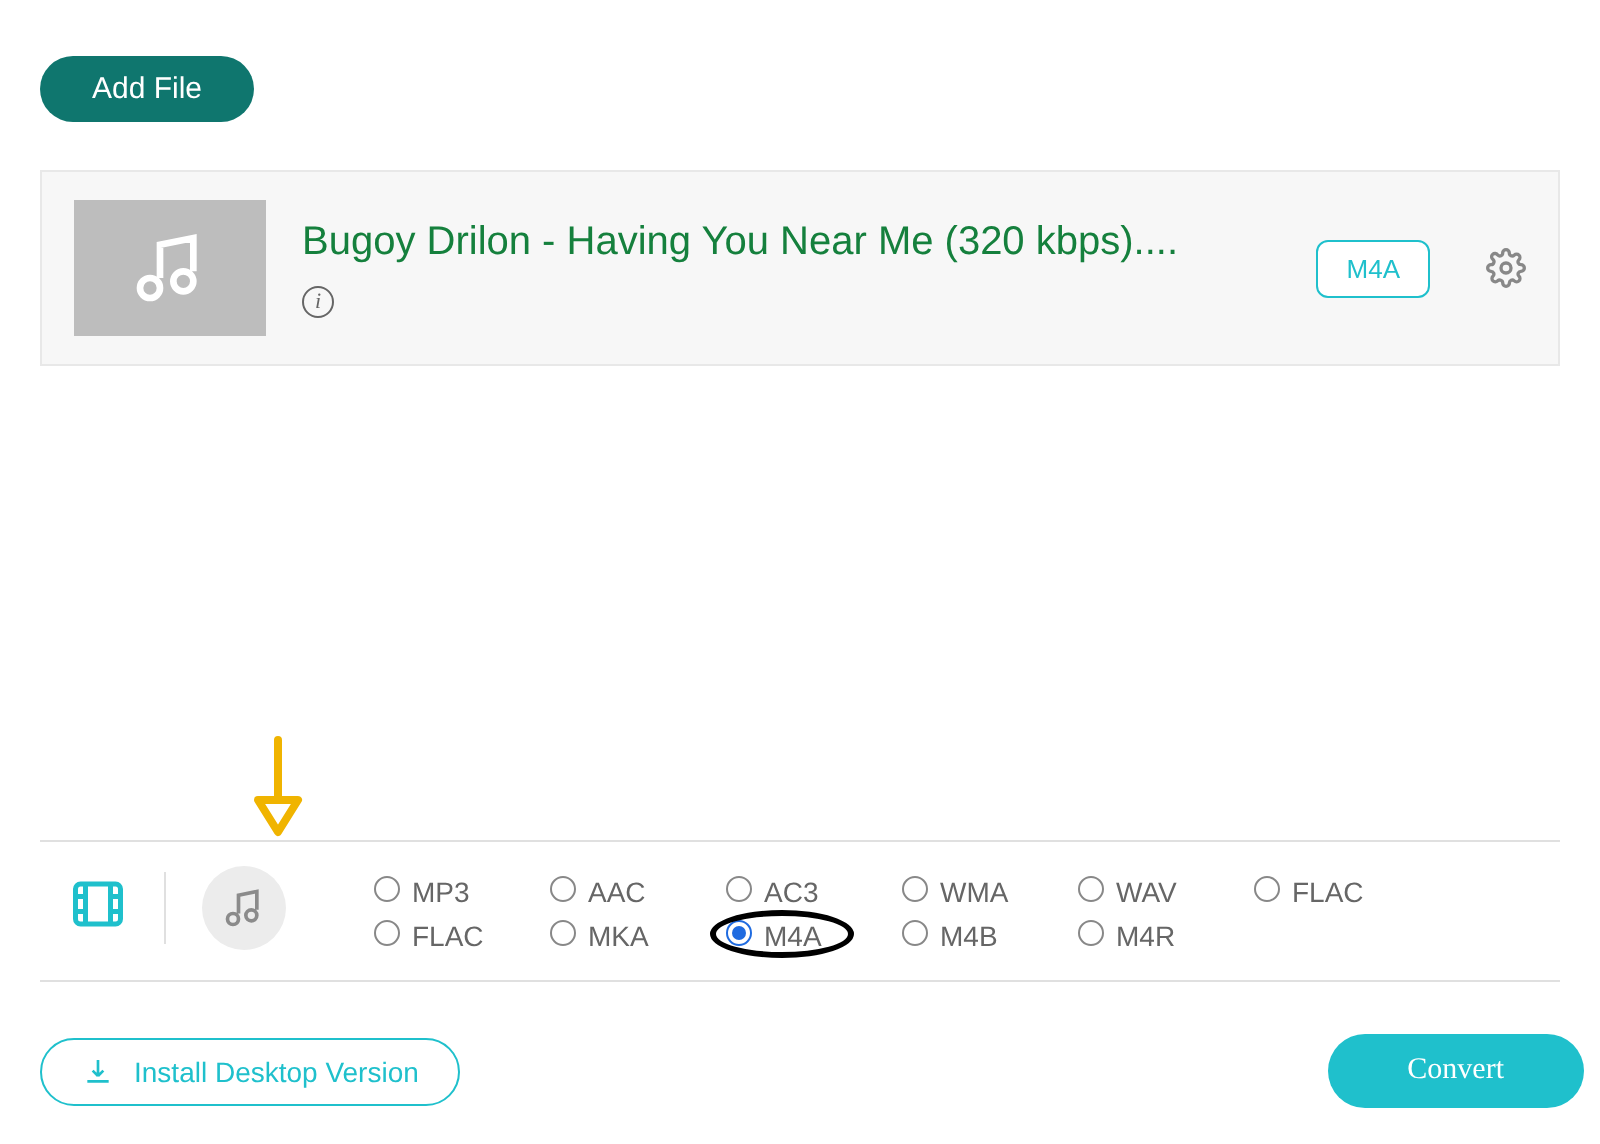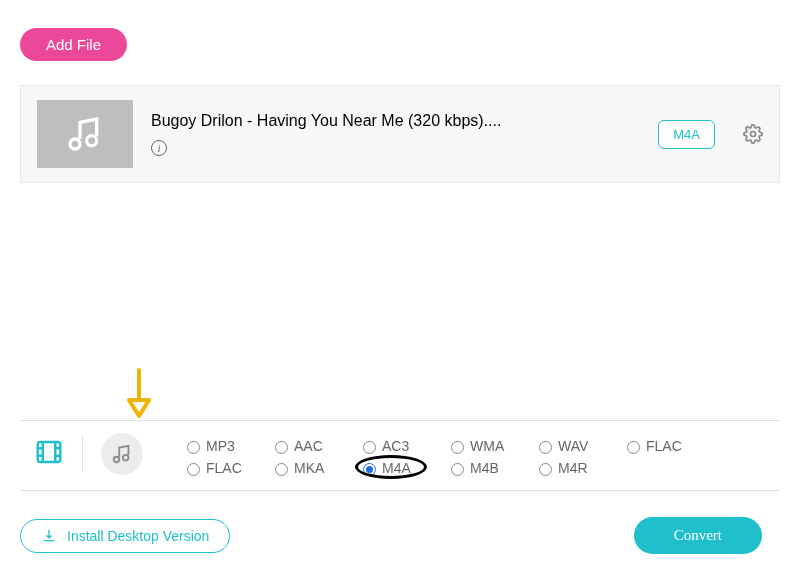--- a/index.html
+++ b/index.html
@@ -6,21 +6,21 @@
   body {
     font-family: Arial, Helvetica, sans-serif;
     background: #fff;
     width: 800px;
     height: 572px;
     position: relative;
     padding: 28px 20px 16px 20px;
   }
 
   .add-file-btn {
-    background: #ec4899;
+    background: #0f766e;
     color: #fff;
     border: none;
     border-radius: 20px;
     padding: 8px 26px;
     font-size: 15px;
     cursor: pointer;
   }
 
   .file-card {
     margin-top: 24px;
@@ -36,21 +36,21 @@
     width: 96px;
     height: 68px;
     background: #bdbdbd;
     display: flex;
     align-items: center;
     justify-content: center;
   }
   .thumb svg { fill: #fff; width: 40px; height: 40px; }
 
   .file-meta { flex: 1; }
-  .file-title { color: #000000; font-size: 16px; margin-bottom: 8px; }
+  .file-title { color: #15803d; font-size: 20px; margin-bottom: 8px; }
   .info-icon {
     display: inline-flex;
     width: 16px; height: 16px;
     border: 1.5px solid #666;
     border-radius: 50%;
     align-items: center; justify-content: center;
     font-size: 11px; color:#666; font-style: italic; font-family: Georgia, serif;
   }
 
   .format-badge {
@@ -98,42 +98,42 @@
   }
   .aud-icon svg { width:22px; height:22px; fill:#8b8b8b; }
 
   .formats {
     display:flex; flex-wrap:wrap;
     column-gap:4px; row-gap:6px;
     padding:6px 0 0 20px;
     width: 560px;
   }
   .fmt {
-    display:flex; align-items:flex-end; gap:6px;
+    display:flex; align-items:flex-start; gap:6px;
     width: 84px;
     color:#666; font-size:14px;
     cursor:pointer; position:relative;
   }
   .radio {
     width:13px; height:13px; border:1.5px solid #888; border-radius:50%;
     display:inline-flex; align-items:center; justify-content:center;
   }
   .radio.sel { border-color:#1f6be0; }
   .radio.sel::after { content:""; width:7px; height:7px; background:#1f6be0; border-radius:50%; }
   .circle-mark {
     position:absolute; left:-8px; top:-5px;
     width:72px; height:24px;
     border:3px solid #000; border-radius:50%;
     pointer-events:none;
   }
 
   .divider-bot { position:absolute; left:20px; right:20px; top:490px; }
 
   .footer {
-    position:absolute; left:20px; right:38px; bottom:18px;
+    position:absolute; left:20px; right:8px; bottom:18px;
     display:flex; justify-content:space-between; align-items:center;gap:46px;
   }
   .install-btn {
     display:flex; align-items:center; gap:10px;
     border:1px solid #1fc0cc; color:#1fc0cc;
     background:#fff; border-radius:20px;
     padding:8px 20px; font-size:14px; cursor:pointer;
   }
   .install-btn svg { width:16px; height:16px; stroke:#1fc0cc; fill:none; stroke-width:2; }
 

